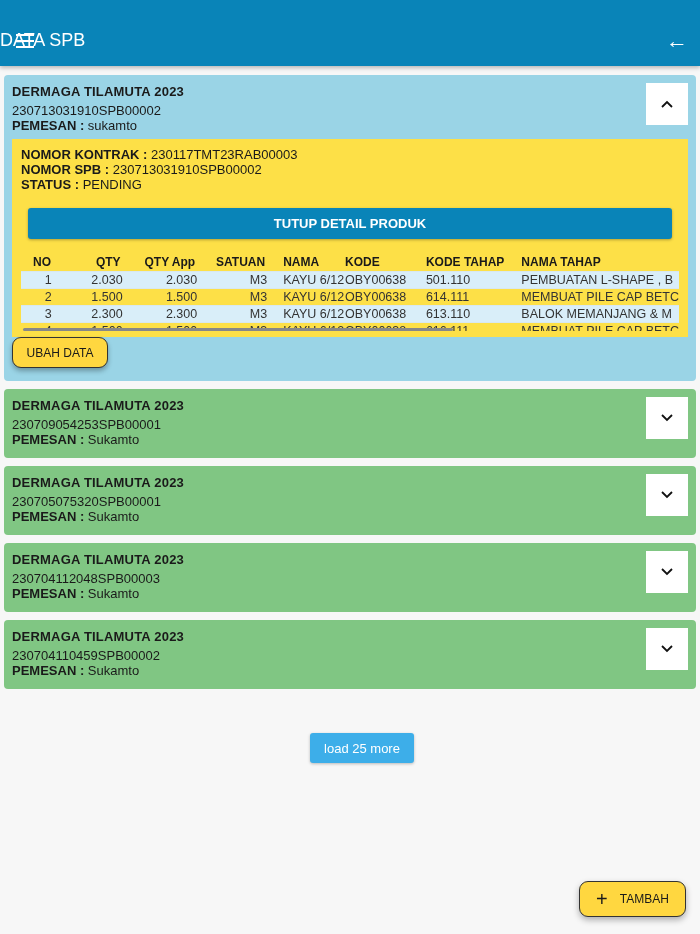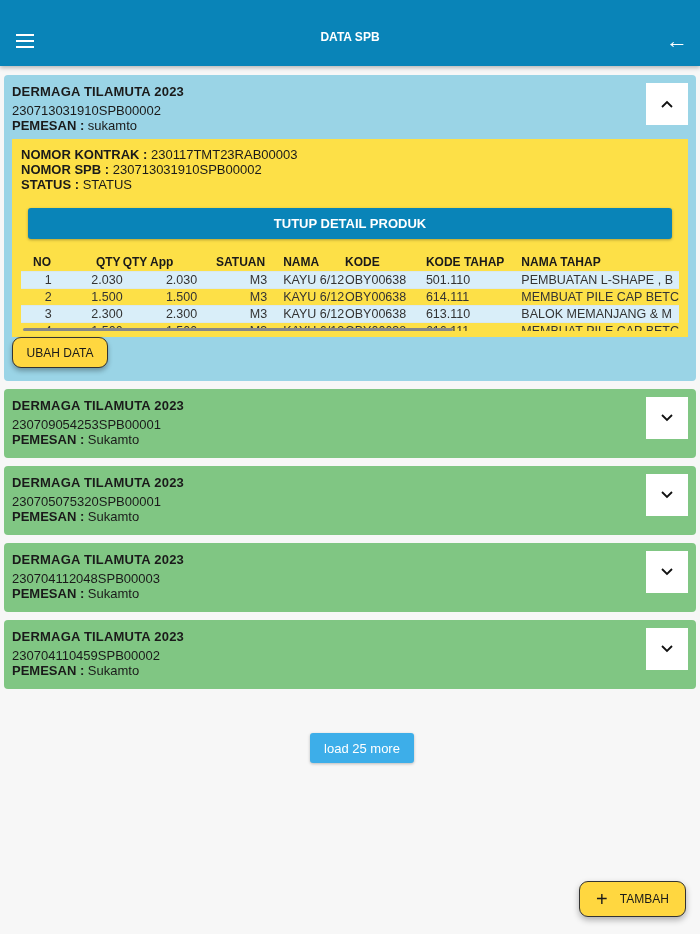--- a/index.html
+++ b/index.html
@@ -4,21 +4,21 @@
 <style>
   * { box-sizing: border-box; margin: 0; padding: 0; }
   html, body { width: 700px; height: 934px; overflow: hidden; background: #f7f7f7; font-family: "Liberation Sans", sans-serif; color: #1a1a1a; }
   .appbar { position: absolute; left: 0; top: 0; width: 700px; height: 66px; background: #0984b8; color: #fff; box-shadow: 0 2px 4px rgba(0,0,0,0.25); z-index: 5; }
   .status { position: absolute; top: 3px; left: 6px; right: 8px; height: 14px; font-size: 11px; display: flex; justify-content: space-between; align-items: center; }
   .status .dots { position: absolute; left: 341px; top: 0; font-size: 12px; letter-spacing: 1px; color: #8fd4f0; }
   .status .right { display: flex; align-items: center; gap: 4px; }
   .battery { width: 22px; height: 10px; border: 1px solid #fff; border-radius: 3px; padding: 1px; position: relative; }
   .battery::after { content: ""; position: absolute; right: -3px; top: 3px; width: 2px; height: 4px; background: #fff; border-radius: 0 1px 1px 0; }
   .battery .fill { width: 62%; height: 100%; background: #fff; border-radius: 1px; }
-  .title { position: absolute; top: 30px; left: 0; width: 700px; text-align: center; font-size: 12px; font-weight: bold; }
+  .title { position: absolute; top: 30px; left: 0; width: 700px; text-align: left; font-size: 18px; font-weight: normal; }
   .menu-icon { position: absolute; left: 16px; top: 34px; width: 18px; height: 14px; cursor: pointer; }
   .menu-icon span { display: block; height: 2px; background: #fff; margin-bottom: 4px; }
   .back-icon { position: absolute; right: 12px; top: 30px; font-size: 22px; cursor: pointer; line-height: 22px; }
 
   .list { position: absolute; top: 75px; left: 4px; width: 692px; }
   .card { border-radius: 4px; margin-bottom: 8px; position: relative; padding: 8px 8px 8px 8px; }
   .card.blue { background: #9ad4e6; }
   .card.green { background: #80c683; height: 69px; }
   .card-title { font-size: 13px; font-weight: bold; letter-spacing: 0.2px; margin-top: 1px; }
   .card-no { font-size: 13px; margin-top: 4px; }
@@ -63,29 +63,29 @@
     <div class="card-no">230713031910SPB00002</div>
     <div class="card-pemesan"><b>PEMESAN :</b> <span>sukamto</span></div>
     <div class="toggle-btn">
       <svg width="12" height="8" viewBox="0 0 12 8">
           <path d="M1 7 L6 2 L11 7" stroke="#111" stroke-width="1.8" fill="none"></path>
         </svg>
     </div>
     <div class="detail">
       <div class="detail-line"><b>NOMOR KONTRAK :</b> <span>230117TMT23RAB00003</span></div>
       <div class="detail-line"><b>NOMOR SPB :</b> <span>230713031910SPB00002</span></div>
-      <div class="detail-line"><b>STATUS :</b> <span>STATUS</span></div>
+      <div class="detail-line"><b>STATUS :</b> <span>PENDING</span></div>
       <div class="tutup-btn">TUTUP DETAIL PRODUK</div>
       <div class="tbl-wrap">
         <table>
           <thead>
             <tr>
               <th style="width:40px;padding-left:12px">NO</th>
               <th style="width:68px;text-align:right;padding-right:2px">QTY</th>
-              <th style="width:78px;padding-right:2px">QTY App</th>
+              <th style="width:78px;text-align:right;padding-right:2px">QTY App</th>
               <th style="width:73px;text-align:right;padding-right:2px">SATUAN</th>
               <th style="width:78px;padding-left:16px">NAMA</th>
               <th style="width:84px">KODE</th>
               <th style="width:98px">KODE TAHAP</th>
               <th>NAMA TAHAP</th>
             </tr>
           </thead>
           <tbody>
             <tr class="row alt">
               <td class="num" style="padding-right:8px">1</td>

